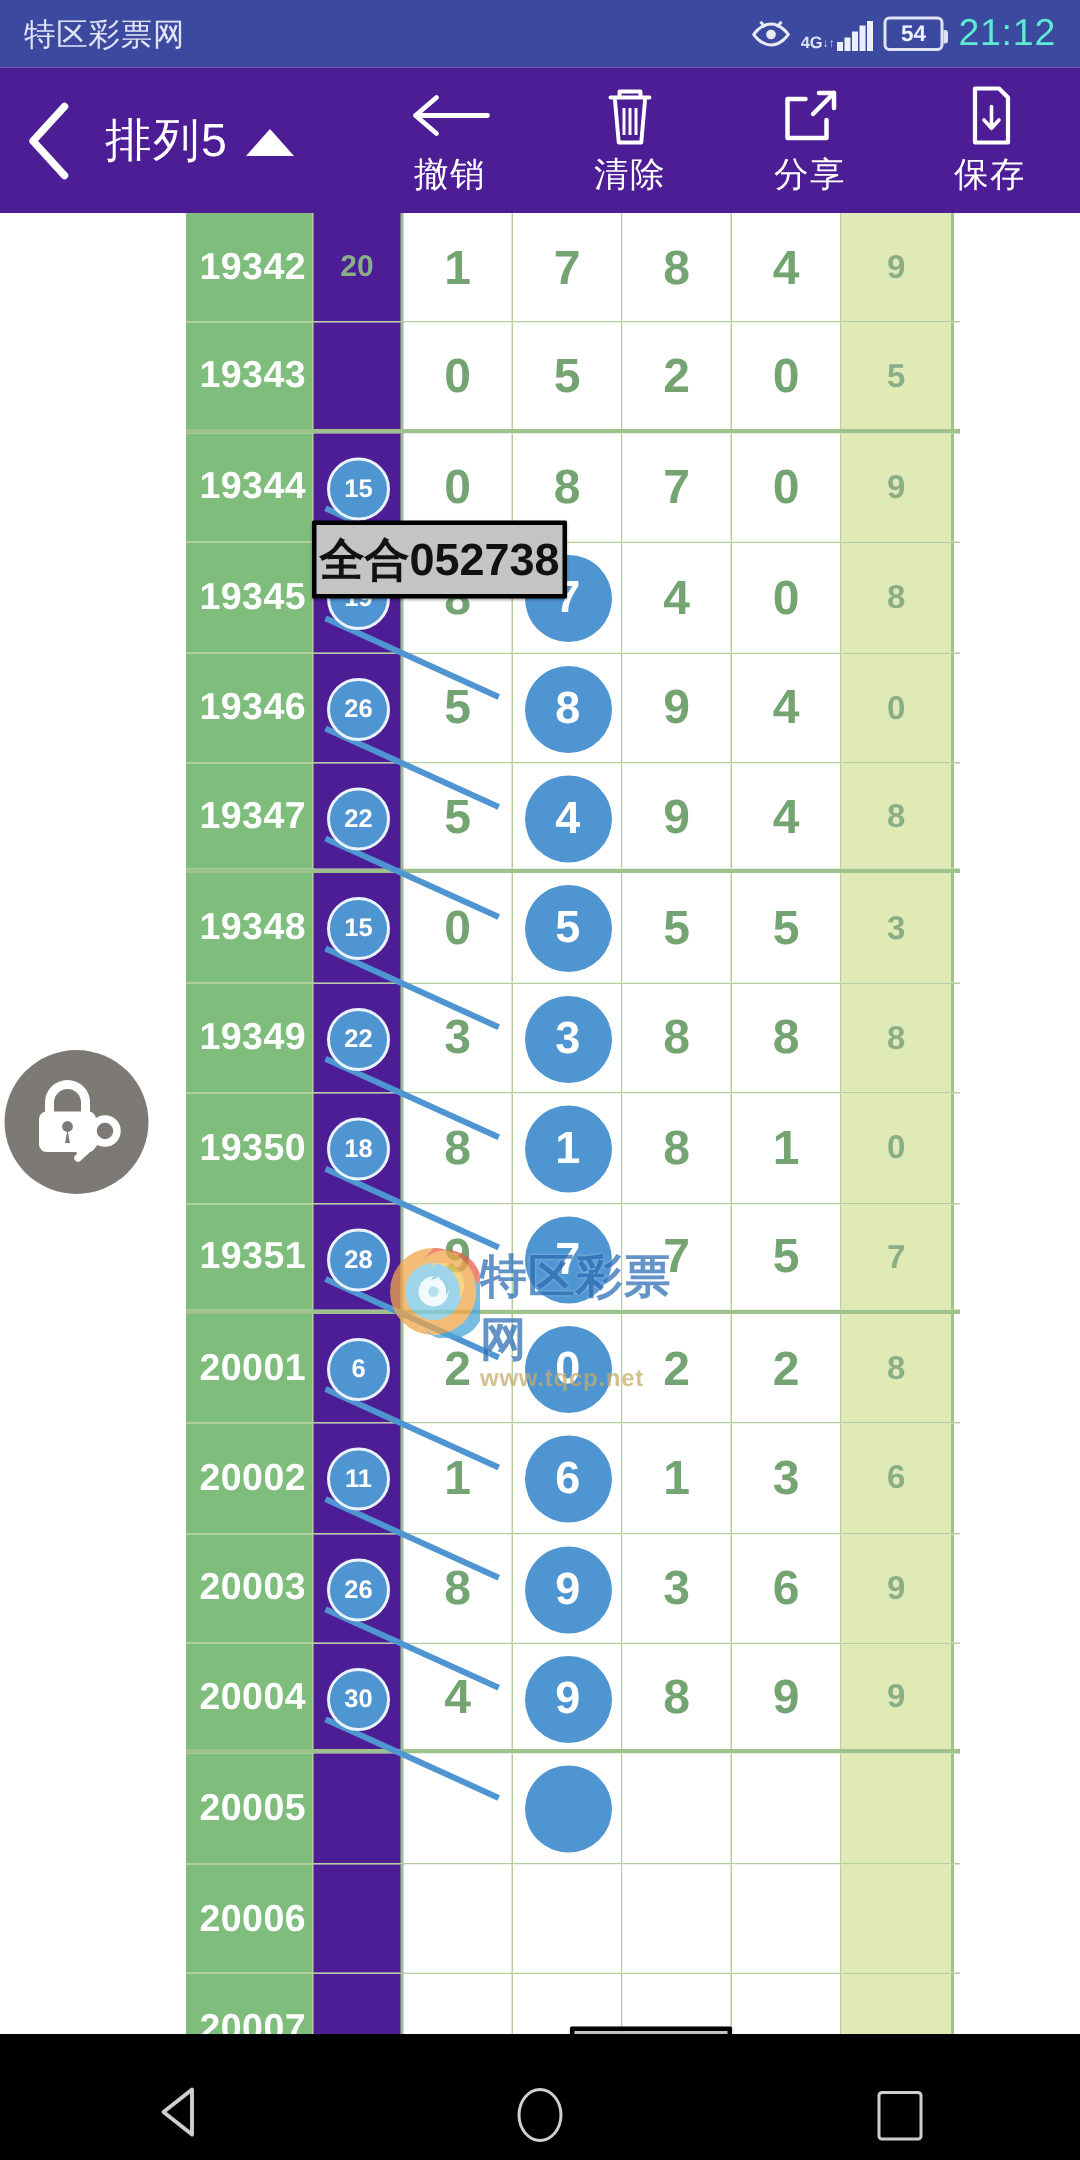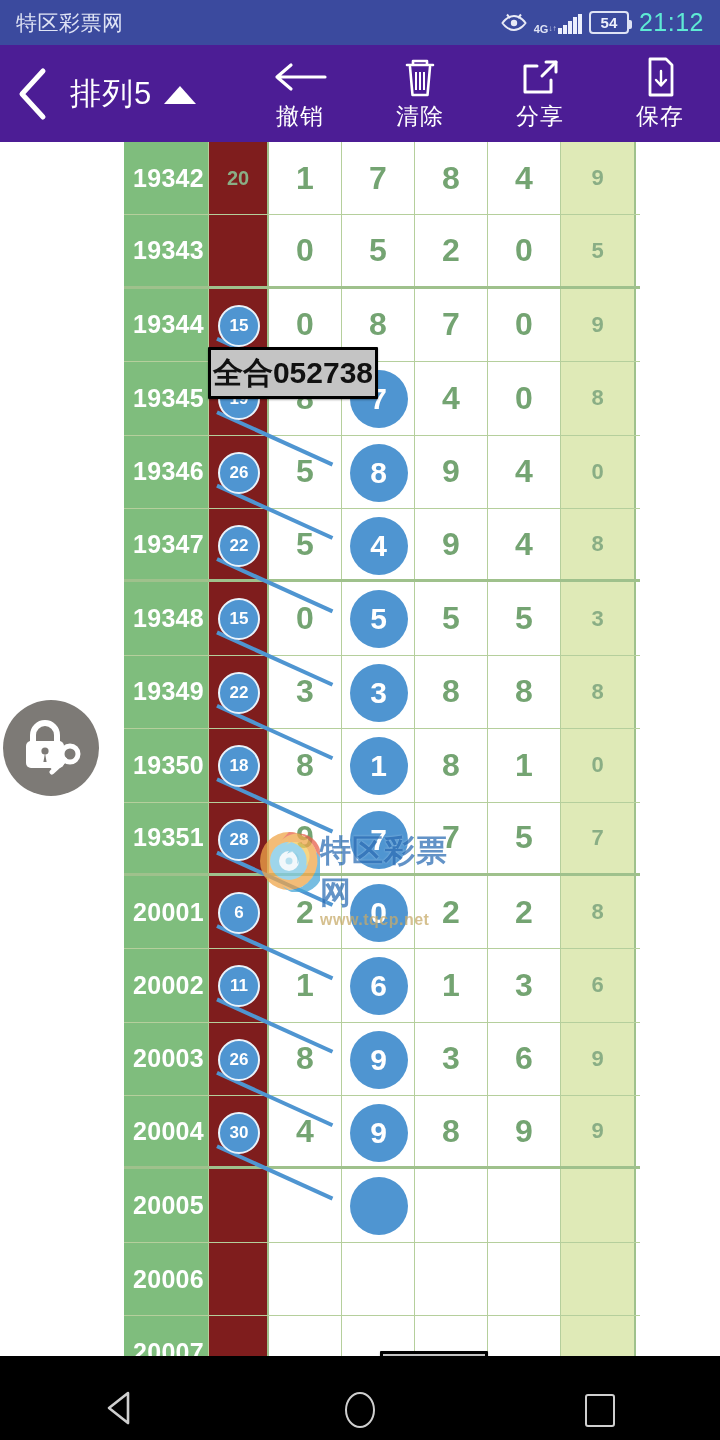--- a/index.html
+++ b/index.html
@@ -83,21 +83,21 @@
     border-bottom:1px solid #b5cf9c;
   }
   .row.thick{ border-bottom:3px solid #9fc18c; }
   .c-issue{
     width:85px; background:#7fbd7d; color:#ffffff;
     display:flex; align-items:center; padding-left:9px;
     font-size:25px; font-weight:bold; letter-spacing:.3px;
     border-right:1px solid #b5cf9c;
   }
   .c-sum{
-    width:60px; background:#7f1d1d;
+    width:60px; background:#4c1d95;
     display:flex;align-items:center;justify-content:center;
     border-right:2px solid #9fc18c; position:relative;
   }
   .c-sum .sumtxt{ font-size:20px; color:#8aae85; font-weight:bold; }
   .c-num{
     width:73px; background:#ffffff;
     display:flex;align-items:center;justify-content:center;
     border-right:1px solid #b5cf9c; position:relative;
     font-size:32px; color:#74a472; font-weight:bold;
   }

